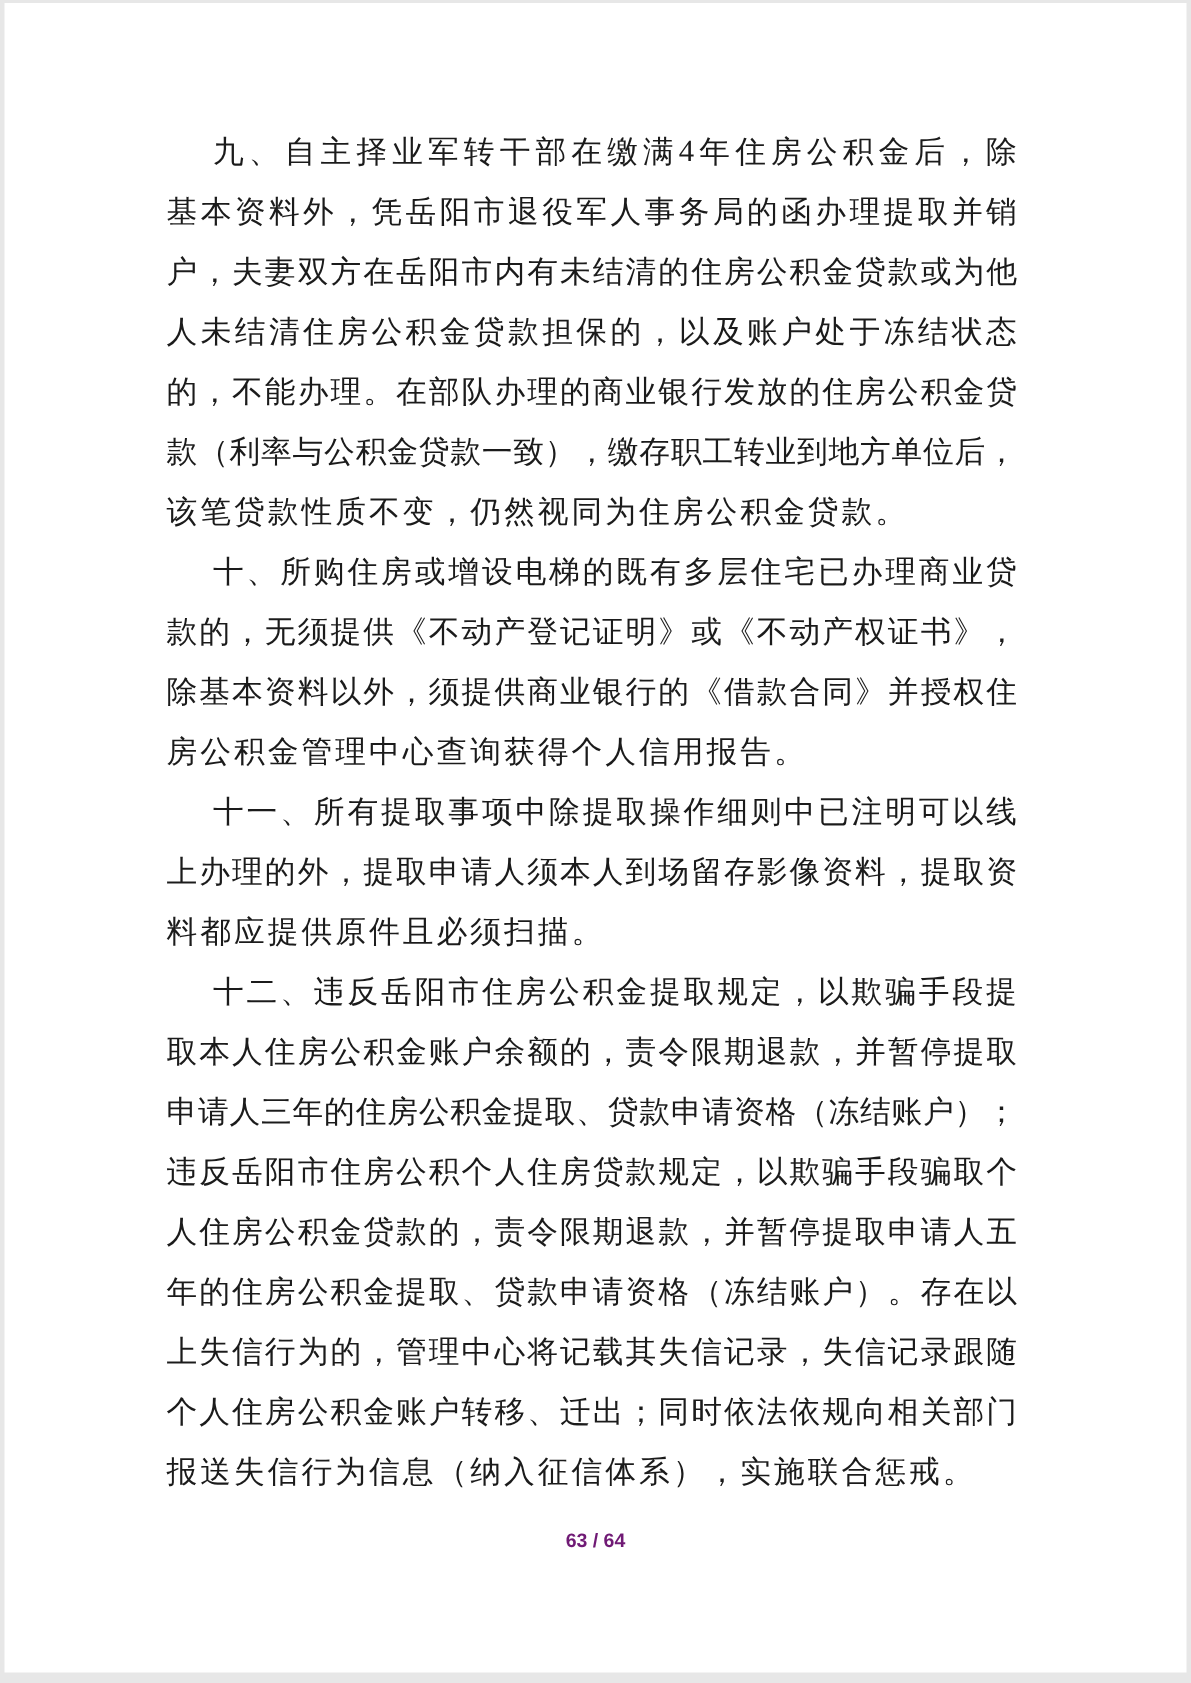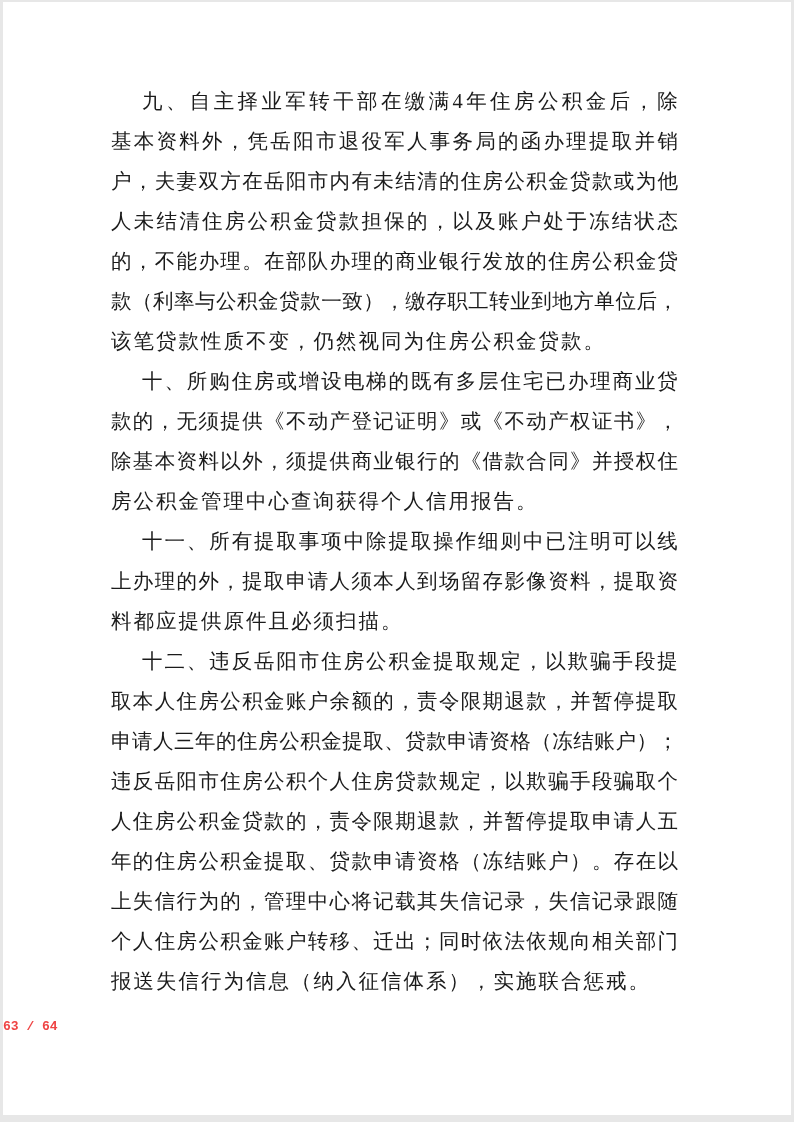--- a/index.html
+++ b/index.html
@@ -45,25 +45,25 @@
     gap: 2px;
   }
   .line span {
     display: inline-block;
   }
   .footer {
     position: absolute;
     left: 0;
     right: 0;
     top: 1017px;
-    text-align: left;
-    font-family: Liberation Mono, monospace;
+    text-align: center;
+    font-family: Liberation Sans, sans-serif;
     font-weight: bold;
     font-size: 13px;
-    color: #ef4444;
+    color: #701a75;
     line-height: 16px;
   }
 </style>
 </head>
 <body>
 
 <div class="page">
   <div class="content">
       <div class="paragraph">
         <div class="line first"><span>九</span><span>、</span><span>自</span><span>主</span><span>择</span><span>业</span><span>军</span><span>转</span><span>干</span><span>部</span><span>在</span><span>缴</span><span>满</span><span>4</span><span>年</span><span>住</span><span>房</span><span>公</span><span>积</span><span>金</span><span>后</span><span>，</span><span>除</span></div>

